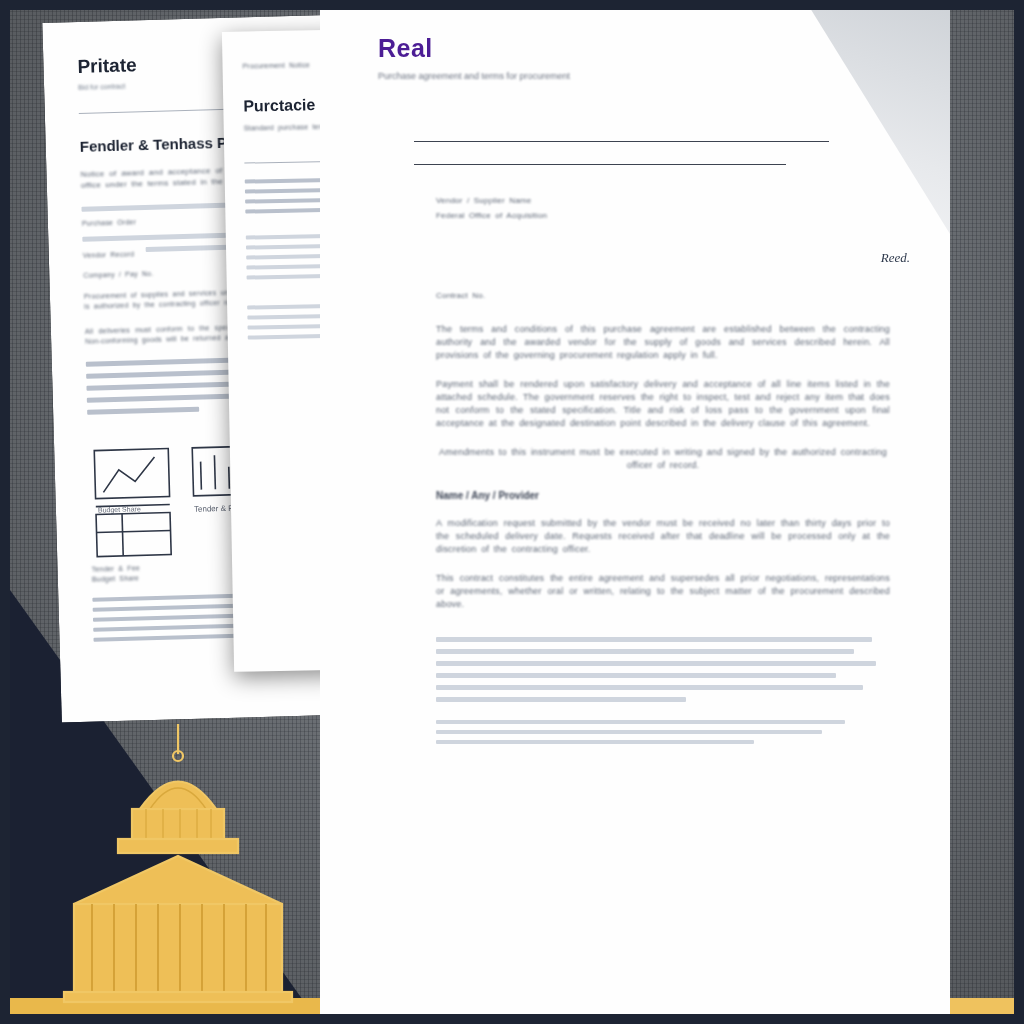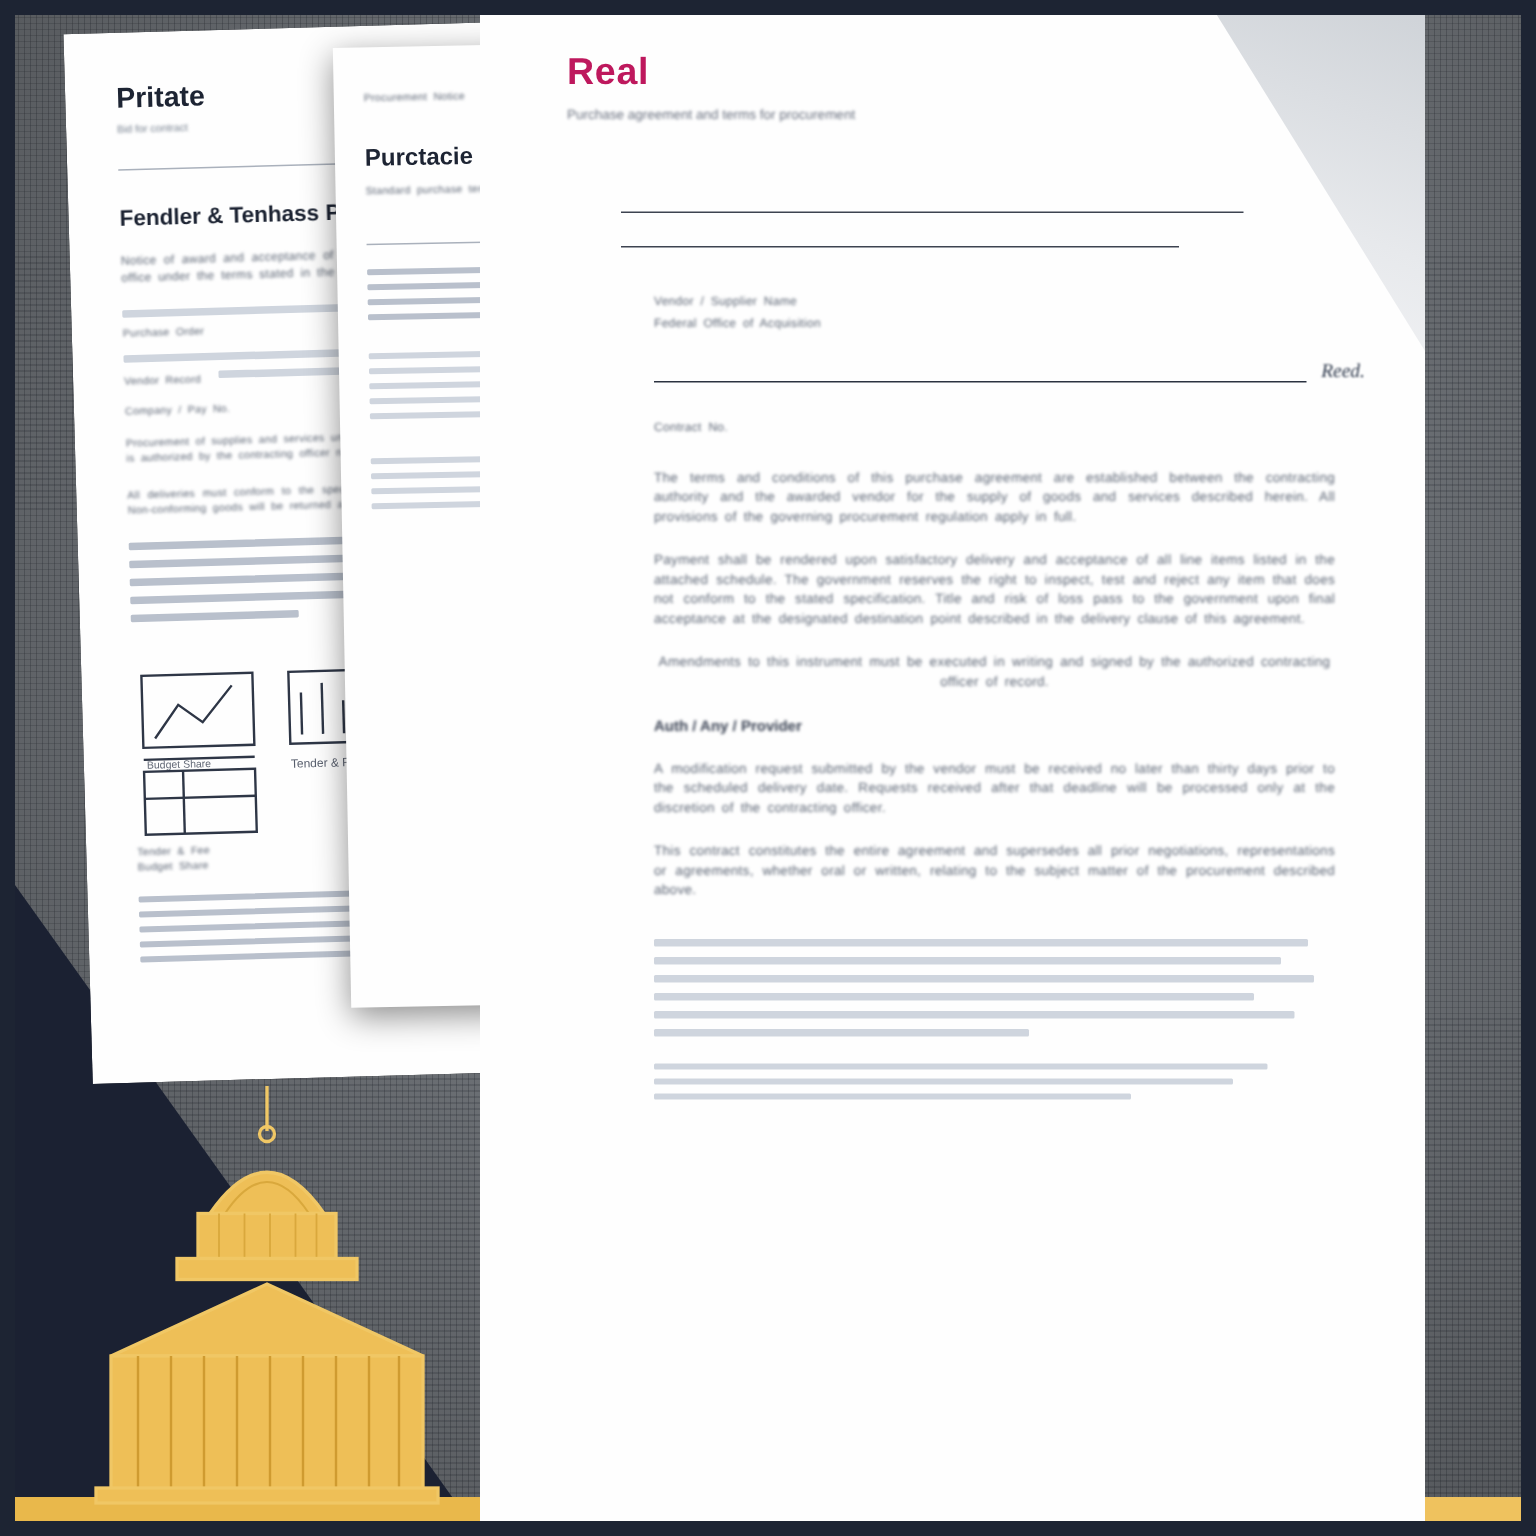--- a/index.html
+++ b/index.html
@@ -171,41 +171,42 @@
   
   .front-inner {
     position: absolute;
     inset: 0;
     padding: 26px 40px 20px 58px;
     box-sizing: border-box;
   }
   .front-head-title {
     font-size: 25px;
     font-weight: bold;
-    color: #be185d;
+    color: #4c1d95;
     letter-spacing: 0.5px;
   }
   .front-head-sub {
     margin-top: 8px;
     filter: blur(1.1px);
     color: #6b7280;
     font-size: 9px;
   }
   .doc-title {
     font-size: 25px;
     font-weight: bold;
     color: #141a28;
     letter-spacing: 0.3px;
     margin: 26px 0 18px 58px;
   }
   .field-row {
     display: flex;
     align-items: flex-end;
     gap: 10px;
     margin-bottom: 24px;
+    flex-direction: column;
   }
   .field-line {
     flex: 1;
     border-bottom: 1px solid #2b3240;
     height: 14px;
   }
   .sig {
     font-family: "Liberation Serif", serif;
     font-style: italic;
     color: #2f3a4d;
@@ -461,21 +462,21 @@
         </div>
 
         <div class="blurtext sm" style="margin-top:16px">Contract No.</div>
       </div>
 
       <div style="margin-left:58px; margin-top:22px; margin-right:20px">
         <div class="blurtext para">The terms and conditions of this purchase agreement are established between the contracting authority and the awarded vendor for the supply of goods and services described herein. All provisions of the governing procurement regulation apply in full.</div>
         <div class="blurtext para">Payment shall be rendered upon satisfactory delivery and acceptance of all line items listed in the attached schedule. The government reserves the right to inspect, test and reject any item that does not conform to the stated specification. Title and risk of loss pass to the government upon final acceptance at the designated destination point described in the delivery clause of this agreement.</div>
         <div class="blurtext para" style="text-align:center">Amendments to this instrument must be executed in writing and signed by the authorized contracting officer of record.</div>
 
-        <div class="label-bold" style="margin-top:18px">Auth / Any / Provider</div>
+        <div class="label-bold" style="margin-top:18px">Name / Any / Provider</div>
 
         <div class="blurtext para" style="margin-top:16px">A modification request submitted by the vendor must be received no later than thirty days prior to the scheduled delivery date. Requests received after that deadline will be processed only at the discretion of the contracting officer.</div>
         <div class="blurtext para">This contract constitutes the entire agreement and supersedes all prior negotiations, representations or agreements, whether oral or written, relating to the subject matter of the procurement described above.</div>
 
         <div style="margin-top:26px">
           <div class="tl lt" style="width:96%"></div>
           <div class="tl lt" style="width:92%"></div>
           <div class="tl lt" style="width:97%"></div>
           <div class="tl lt" style="width:88%"></div>
           <div class="tl lt" style="width:94%"></div>

